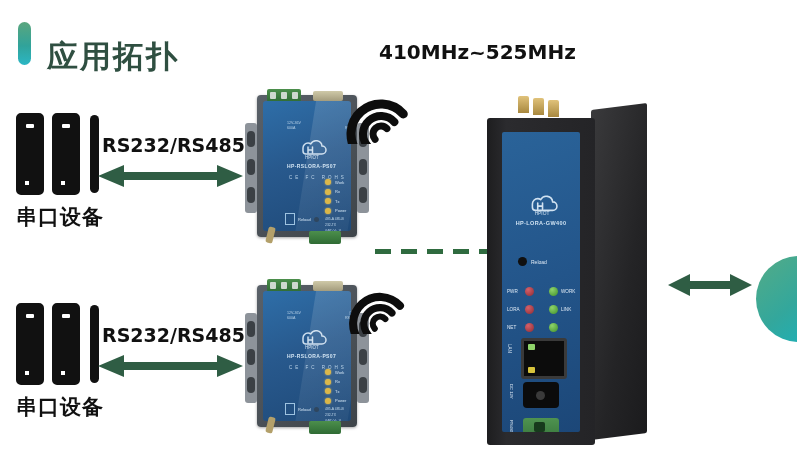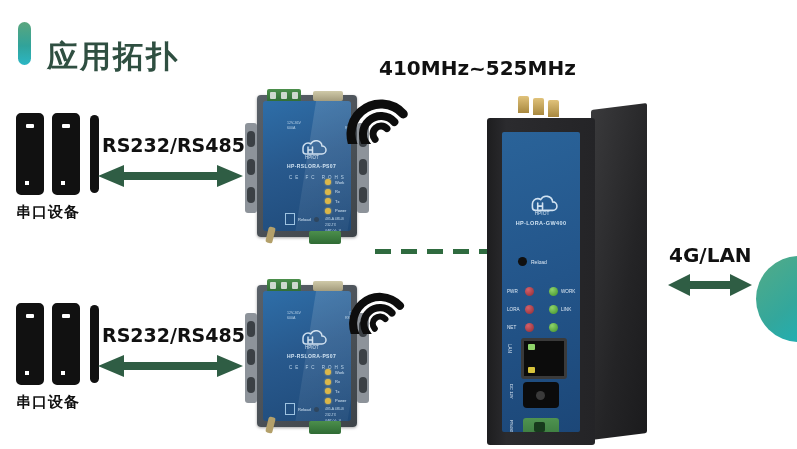--- a/index.html
+++ b/index.html
@@ -29,33 +29,33 @@
   
   .serial-group{position:absolute;}
   .serial-icon{position:relative;width:86px;height:84px;}
   .rack{position:absolute;top:0;width:28px;height:82px;border:7px solid #111;border-radius:5px;background:#111;box-sizing:border-box;}
   .rack.a{left:0;}
   .rack.b{left:36px;}
   .rack .slot{position:absolute;left:3px;top:4px;width:8px;height:4px;background:#fff;border-radius:1px;}
   .rack .dot{position:absolute;left:2px;bottom:3px;width:4px;height:4px;background:#fff;}
   .bar-sep{position:absolute;left:74px;top:2px;width:9px;height:78px;background:#111;border-radius:5px;}
   .serial-label{
-    margin-top:6px;font-size:15px;font-weight:bold;color:#111;letter-spacing:1px;
+    margin-top:6px;font-size:21px;font-weight:bold;color:#111;letter-spacing:1px;
     font-family:"DejaVu Sans","Liberation Sans",sans-serif;
   }
 
   
   .link-label{
     position:absolute;font-size:19px;font-weight:bold;color:#111;white-space:nowrap;
     font-family:"DejaVu Sans","Liberation Sans",sans-serif;
   }
   .dbl-arrow{position:absolute;}
 
   
-  #freq-label{position:absolute;left:379px;top:56px;font-size:20px;font-weight:bold;color:#111;white-space:nowrap;font-family:"DejaVu Sans","Liberation Sans",sans-serif;}
+  #freq-label{position:absolute;left:379px;top:40px;font-size:20px;font-weight:bold;color:#111;white-space:nowrap;font-family:"DejaVu Sans","Liberation Sans",sans-serif;}
   #distance-label{position:absolute;left:396px;top:212px;font-size:20px;font-weight:bold;color:#111;white-space:nowrap;font-family:"DejaVu Sans","Liberation Sans",sans-serif;}
   #distance-dash{position:absolute;left:375px;top:249px;width:113px;height:5px;
      background:repeating-linear-gradient(90deg,#2f6b3f 0 16px,transparent 16px 26px);}
 
   
   .wifi{position:absolute;}
 
   
   .modem{position:absolute;width:128px;height:154px;}
   .modem .body{
@@ -370,20 +370,19 @@
         <div id="gw-dc"></div>
         <div id="gw-term-txt">RS485</div>
         <div id="gw-term">
             <i style="top:4px"></i>
           </div>
 
       </div>
     </div>
   </div>
 
-  <div class="link-label" style="left:669px;top:243px;font-size:20px;">4G/LAN</div>
   <svg class="dbl-arrow" style="left:668px;top:272px;" width="84" height="26" viewBox="0 0 84 26">
     <polygon points="0,13 22,2 22,9 62,9 62,2 84,13 62,24 62,17 22,17 22,24" fill="#2f5d44"></polygon>
   </svg>
 
   <div id="cloud-node"></div>
 
 </div>
 
 </body></html>

